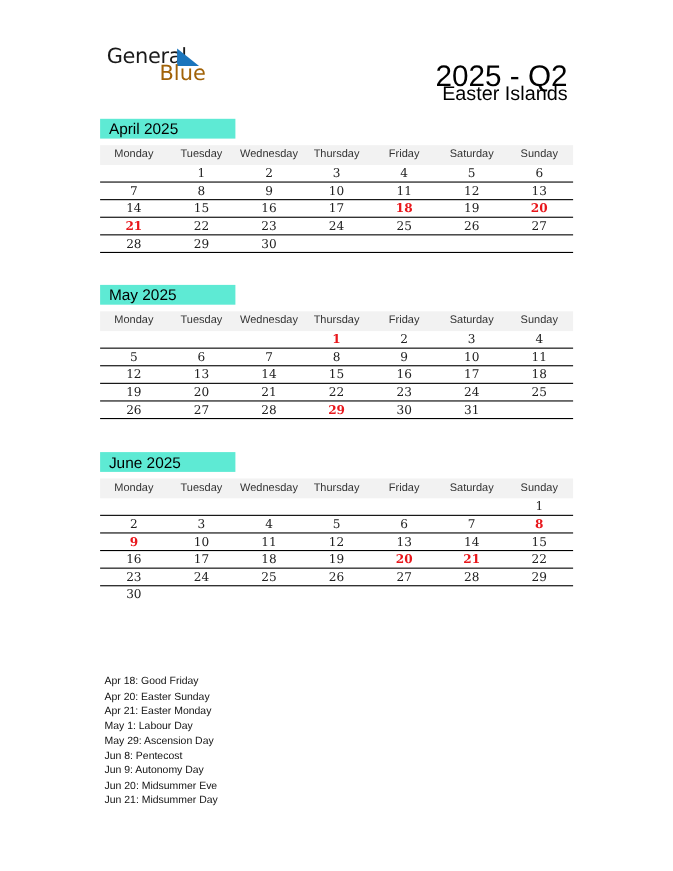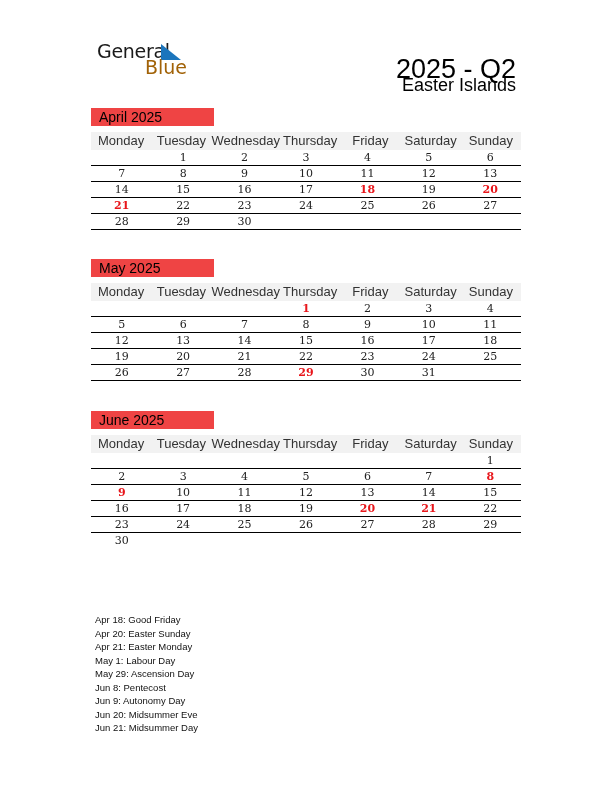--- a/index.html
+++ b/index.html
@@ -5,23 +5,23 @@
   html, body { margin: 0; padding: 0; background: #ffffff; }
   body { width: 612px; height: 792px; position: relative; font-family: "Liberation Sans", sans-serif; color: #000; }
   .logo { position: absolute; left: 93px; top: 40px; }
   .logo .general { position: absolute; left: 4px; top: 0; font-size: 19px; color: #1a1a1a; letter-spacing: -0.3px; white-space: nowrap; font-family: "DejaVu Sans", sans-serif; }
   .logo .blue { position: absolute; left: 52px; top: 16px; font-size: 19px; color: #a16207; white-space: nowrap; font-family: "DejaVu Sans", sans-serif; }
   .logo .tri { position: absolute; left: 68px; top: 4px; width: 0; height: 0; border-bottom: 16px solid #1b75bc; border-right: 20px solid transparent; border-left: 0 solid transparent; }
   .title { position: absolute; right: 96px; top: 54px; font-size: 27px; text-align: right; white-space: nowrap; }
   .subtitle { position: absolute; right: 96px; top: 75px; font-size: 18px; text-align: right; white-space: nowrap; }
 
   .month { position: absolute; left: 91px; width: 430px; }
-  .month-label { width: 123px; height: 18px; background: #ef4444; font-size: 14px; line-height: 18px; padding-left: 8px; box-sizing: border-box; }
+  .month-label { width: 123px; height: 18px; background: #5eead4; font-size: 14px; line-height: 18px; padding-left: 8px; box-sizing: border-box; }
   .dow-row { display: flex; margin-top: 6px; height: 18px; background: #f2f2f2; }
-  .dow { flex: 1; text-align: center; font-size: 13px; line-height: 18px; color: #333; }
+  .dow { flex: 1; text-align: center; font-size: 10px; line-height: 18px; color: #333; }
   .week { display: flex; height: 16px; border-bottom: 1px solid #000; box-sizing: border-box; }
   .week.noline { border-bottom: none; }
   .day { flex: 1; text-align: center; font-family: "DejaVu Serif", serif; font-size: 11px; line-height: 16px; color: #222; }
   .day.hol { color: #e8161b; font-weight: bold; }
 
   .holidays { position: absolute; left: 95px; top: 569px; font-size: 9.5px; line-height: 13.5px; color: #111; margin-top: 44px; }
 </style>
 </head>
 <body>
 

